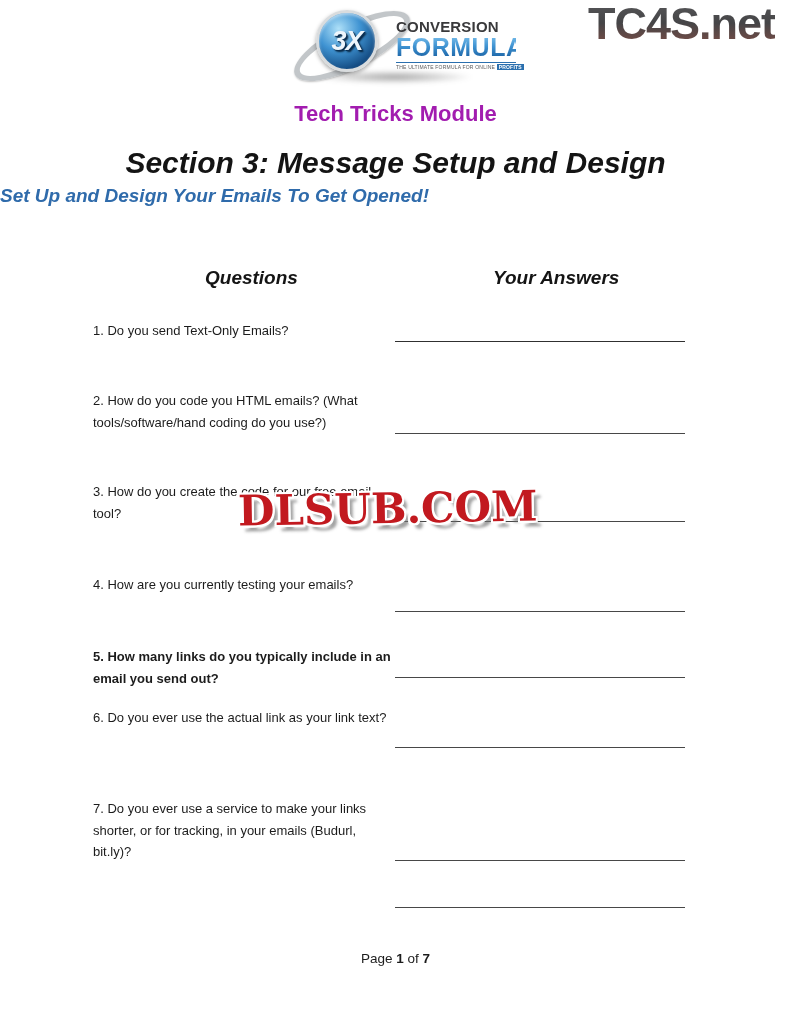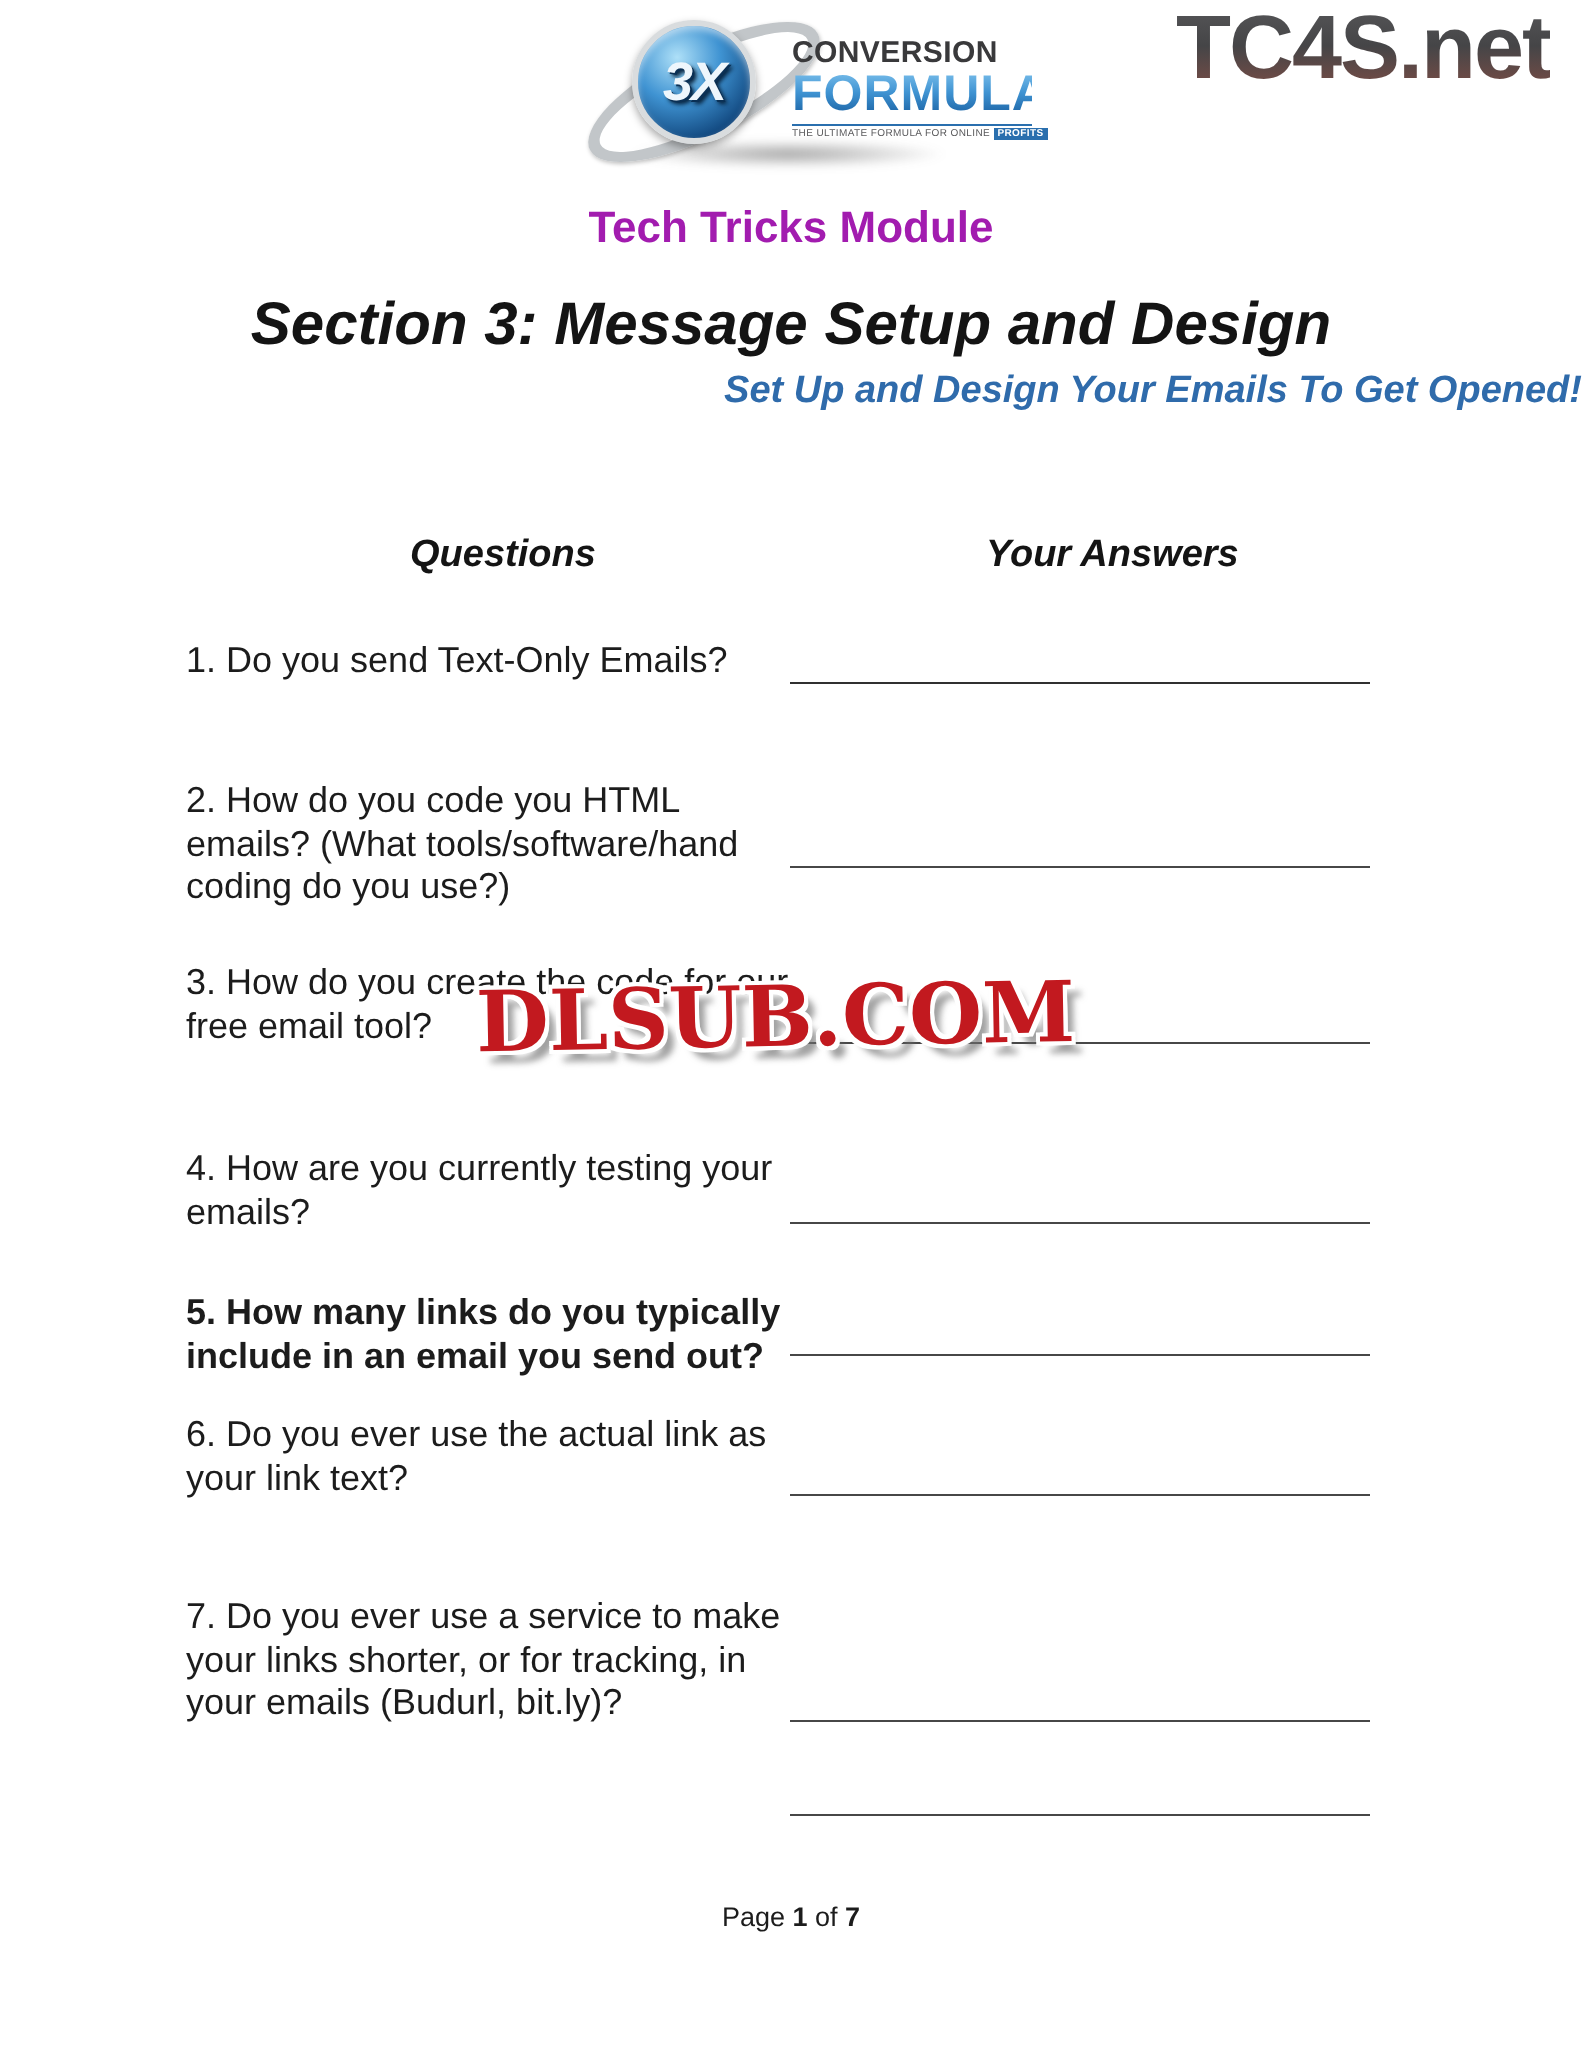--- a/index.html
+++ b/index.html
@@ -35,32 +35,32 @@
   
   .tc4s { position:absolute; left:588px; top:-2px; font-size:45px; font-weight:bold; letter-spacing:-1px;
     background:linear-gradient(180deg,#59595b 0%, #454547 48%, #6e4b46 82%, #8a5a52 100%);
     -webkit-background-clip:text; background-clip:text; -webkit-text-fill-color:transparent; }
 
   
   .doc-title   { position:absolute; top:101px; left:0; width:100%; text-align:center;
     font-size:22px; font-weight:bold; color:#a21caf; letter-spacing:0; }
   .doc-section { position:absolute; top:146px; left:0; width:100%; text-align:center;
     font-size:30px; font-weight:bold; font-style:italic; color:#141414; }
-  .doc-tagline { position:absolute; top:185px; left:0; width:100%; text-align:right;
+  .doc-tagline { position:absolute; top:185px; left:0; width:100%; text-align:left;
     font-size:19px; font-weight:bold; font-style:italic; }
 
   .part-heading { position:absolute; left:93px; top:224px; font-size:19px; color:#1a1a1a;
     text-decoration:underline; text-underline-offset:3px; }
 
   .col-head { position:absolute; top:267px; font-size:19px; font-weight:bold; font-style:italic; color:#141414; }
   .col-questions { left:205px; }
   .col-answers  { left:493px; }
 
   
-  .q { position:absolute; left:93px; width:304px; font-size:18px; line-height:21.5px; color:#1c1c1c; }
+  .q { position:absolute; left:93px; width:304px; font-size:13px; line-height:21.5px; color:#1c1c1c; }
   .q1 { top:320px; } .q2 { top:390px; } .q3 { top:481px; } .q4 { top:574px; }
   .q5 { top:646px;font-weight:bold; } .q6 { top:707px; } .q7 { top:798px; }
 
   .answer-line { position:absolute; left:395px; width:290px; height:2px;
     border-top:1.5px solid #474747; }
   .l1 { top:341px; border-color:#303030; } .l2 { top:433px; } .l3 { top:521px; }
   .l4 { top:611px; } .l5 { top:677px; } .l6 { top:747px; } .l7 { top:860px; } .l8 { top:907px; }
 
   
   .dlsub { position:absolute; left:238px; top:484px; z-index:5;

